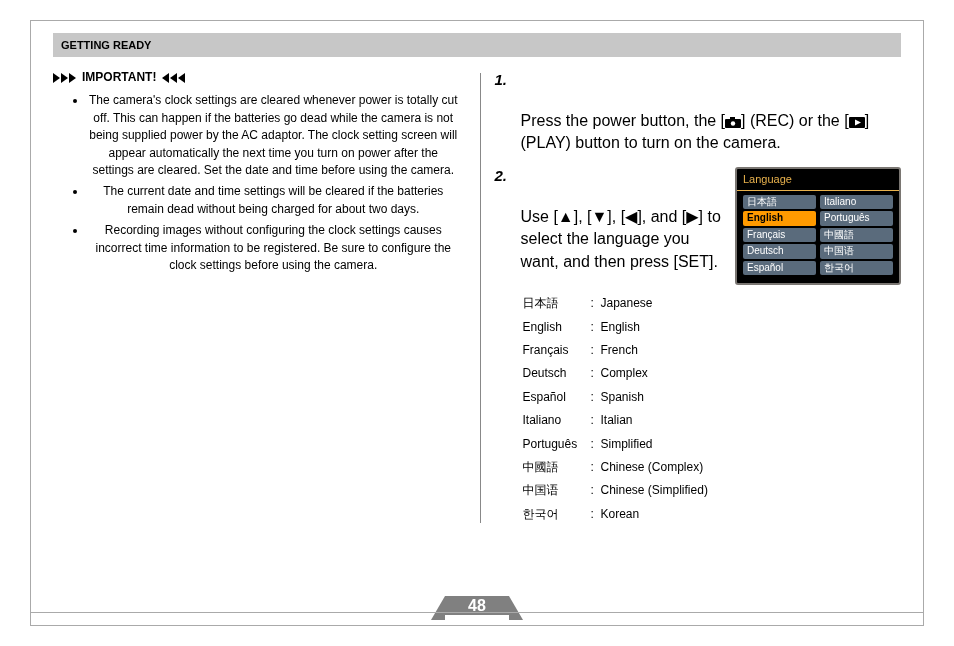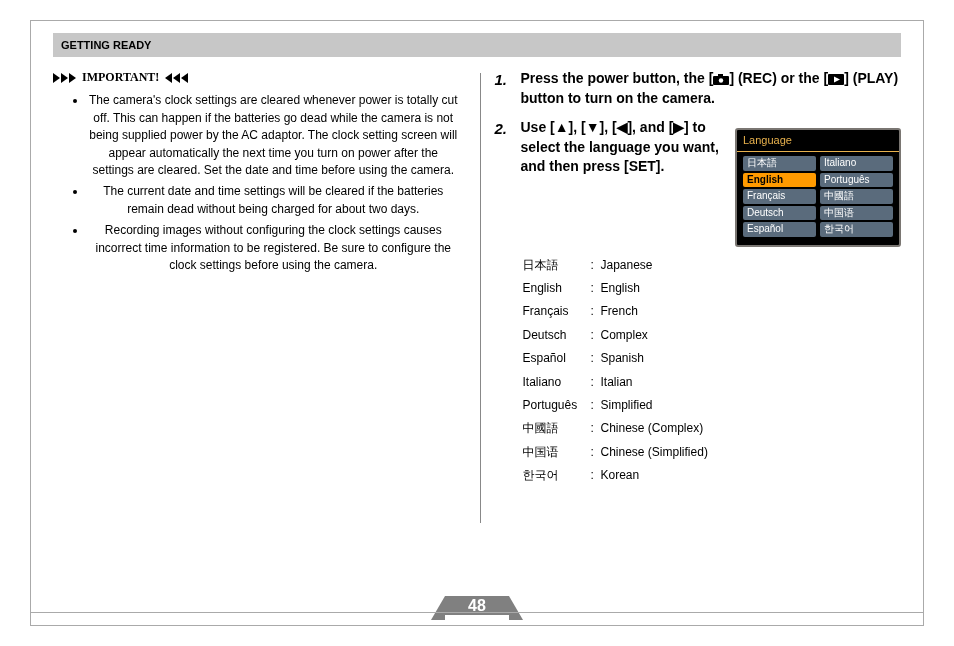--- a/index.html
+++ b/index.html
@@ -47,21 +47,21 @@
     background: #888;
     margin-top: 4px;
     height: 450px;
   }
   .important-row {
     display: flex;
     align-items: center;
     gap: 6px;
     margin-bottom: 6px;
   }
-  .important-row .label { font-weight: bold; font-size: 12px; font-family: Liberation Serif, serif; }
+  .important-row .label { font-weight: bold; font-size: 12px; }
   .tri-group { display: flex; gap: 1px; }
   .tri {
     width: 0; height: 0;
     border-top: 5px solid transparent;
     border-bottom: 5px solid transparent;
   }
   .tri.right { border-left: 7px solid #000; }
   .tri.left  { border-right: 7px solid #000; }
   ul.bullets {
     padding-left: 34px;
@@ -84,24 +84,25 @@
     gap: 8px;
     margin-bottom: 10px;
   }
   .step .num {
     font-weight: bold;
     font-style: italic;
     font-size: 15px;
     min-width: 18px;
   }
   .step .body {
-    font-weight: bold;
-    font-size: 14px;
+    font-weight: normal;
+    font-size: 16px;
     line-height: 1.4;
     flex: 1;
+    margin-top: 41px;
   }
   .inline-icon {
     display: inline-flex;
     align-items: center;
     justify-content: center;
     vertical-align: -2px;
   }
   .lang-table {
     margin-left: 28px;
     margin-top: 6px;
@@ -114,21 +115,21 @@
   .lang-table .trans { }
   .step2-wrap { display: flex; gap: 10px; }
   .step2-text { flex: 1; }
   .menu-img {
     width: 166px;
     background: #000;
     border: 2px solid #7a7672;
     border-radius: 3px;
     font-size: 11px;
     overflow: hidden;
-    margin-top: 10px;
+    margin-top: 2px;
   }
   .menu-head {
     color: #e9b24d;
     padding: 3px 6px 2px 6px;
     font-size: 11px;
   }
   .menu-sep { border-top: 1px solid #e9b24d; margin: 0 0 2px 0; }
   .menu-grid {
     display: grid;
     grid-template-columns: 1fr 1fr;

